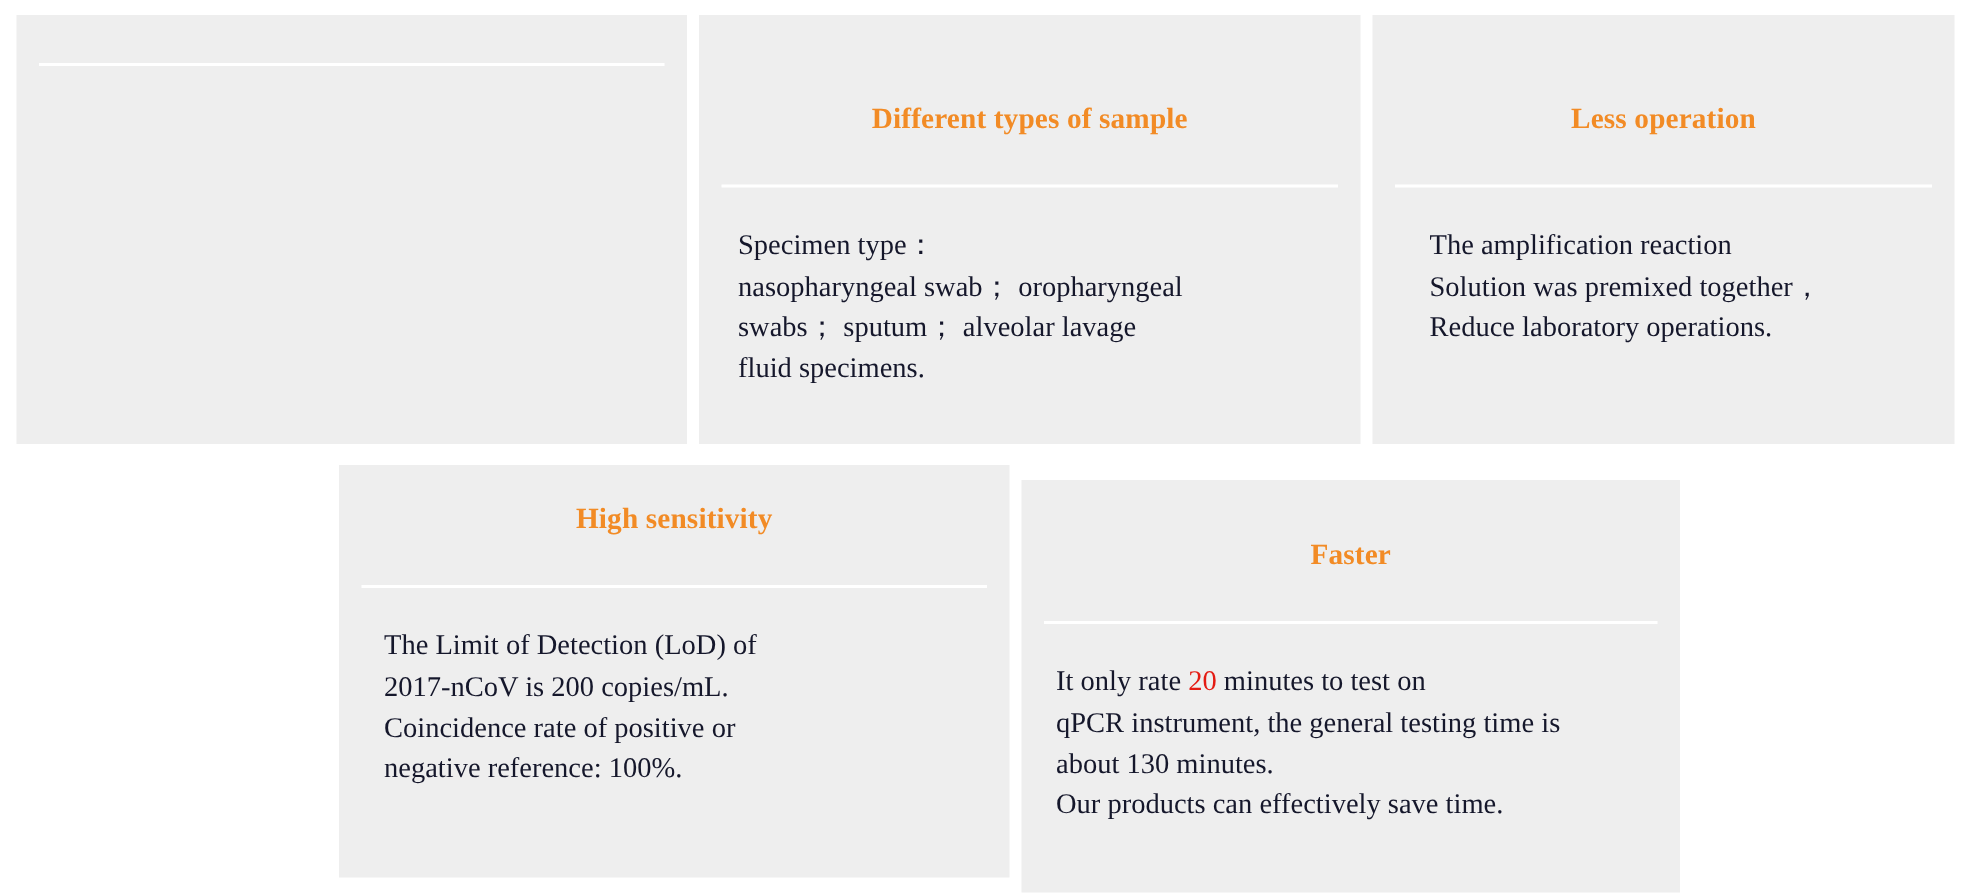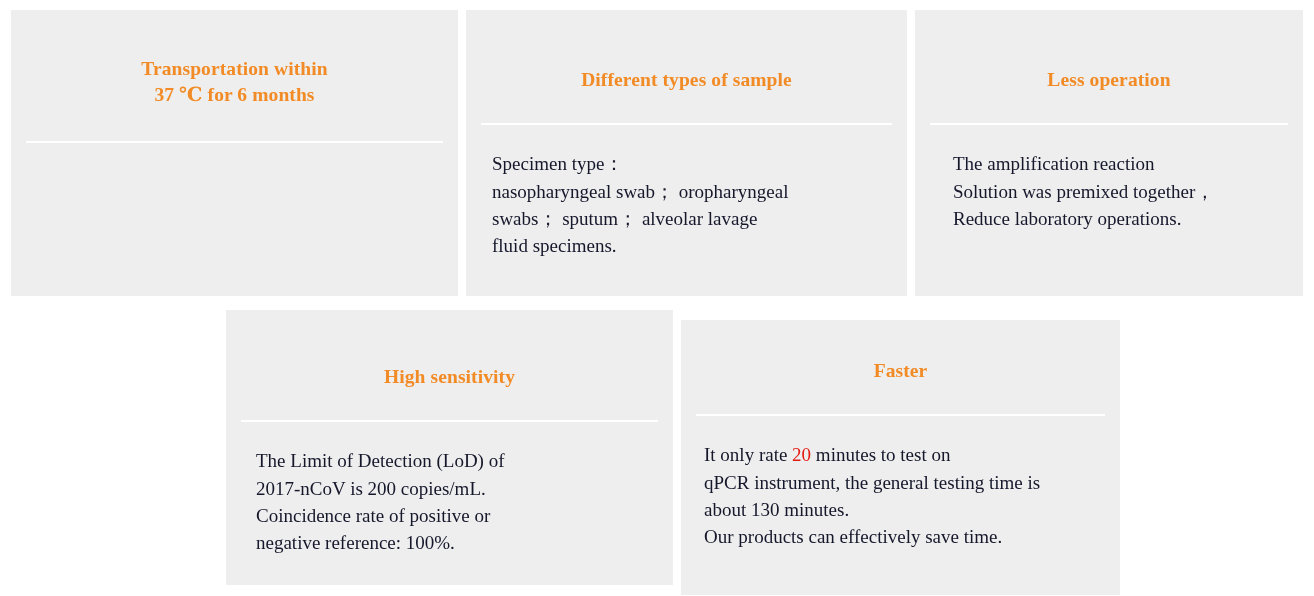--- a/index.html
+++ b/index.html
@@ -80,41 +80,37 @@
     left: 915px; top: 10px;  width: 388px;  height: 286px;
   }
   #card-less-operation .title-wrap { padding-top: 57px; }
   #card-less-operation .divider-wrap { padding-top: 30px; }
   #card-less-operation .body-wrap { padding: 25px 0 0 38px; }
 
   
   #card-high-sensitivity {
     left: 226px; top: 310px; width: 447px;  height: 275px;
   }
-  #card-high-sensitivity .title-wrap { padding-top: 54px; }
+  #card-high-sensitivity .title-wrap { padding-top: 24px; }
   #card-high-sensitivity .divider-wrap { padding-top: 30px; }
   #card-high-sensitivity .body-wrap { padding: 25px 0 0 30px; }
 
   #card-faster {
     left: 681px; top: 320px; width: 439px;  height: 275px;
   }
   #card-faster .title-wrap { padding-top: 38px; }
   #card-faster .divider-wrap { padding-top: 30px; }
   #card-faster .body-wrap { padding: 25px 0 0 23px; }
 </style>
 </head>
 <body>
 
 <div class="board">
 
   <div class="card" id="card-transportation">
-    <div class="title-wrap">
-      <div class="card-title">Transportation within
-37 ℃ for 6 months</div>
-    </div>
     <div class="divider-wrap">
       <div class="card-divider"></div>
     </div>
   </div>
 
   <div class="card" id="card-less-operation">
     <div class="title-wrap">
       <div class="card-title">Less operation</div>
     </div>
     <div class="divider-wrap">

